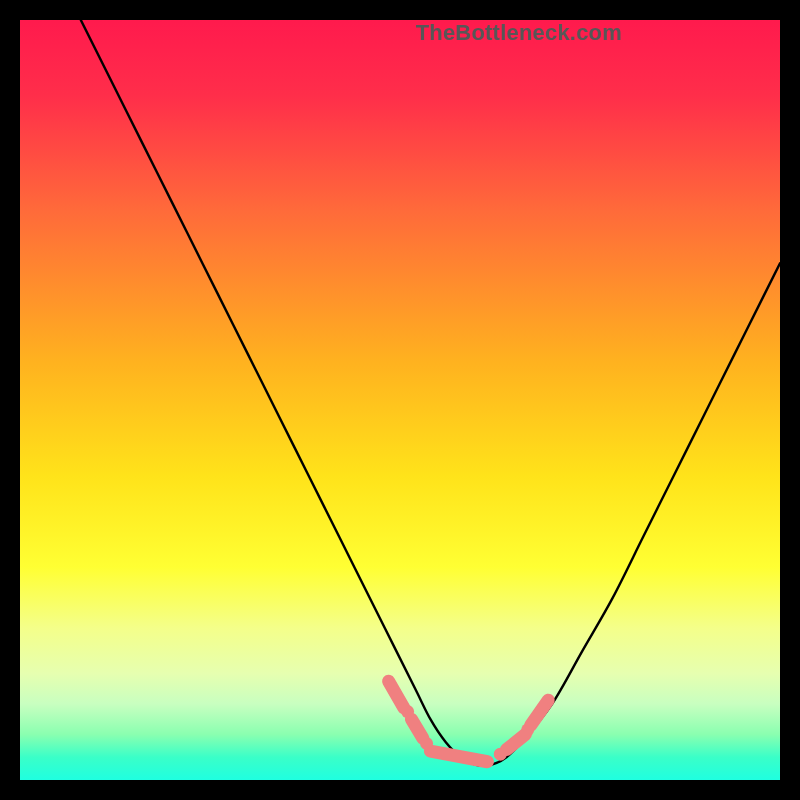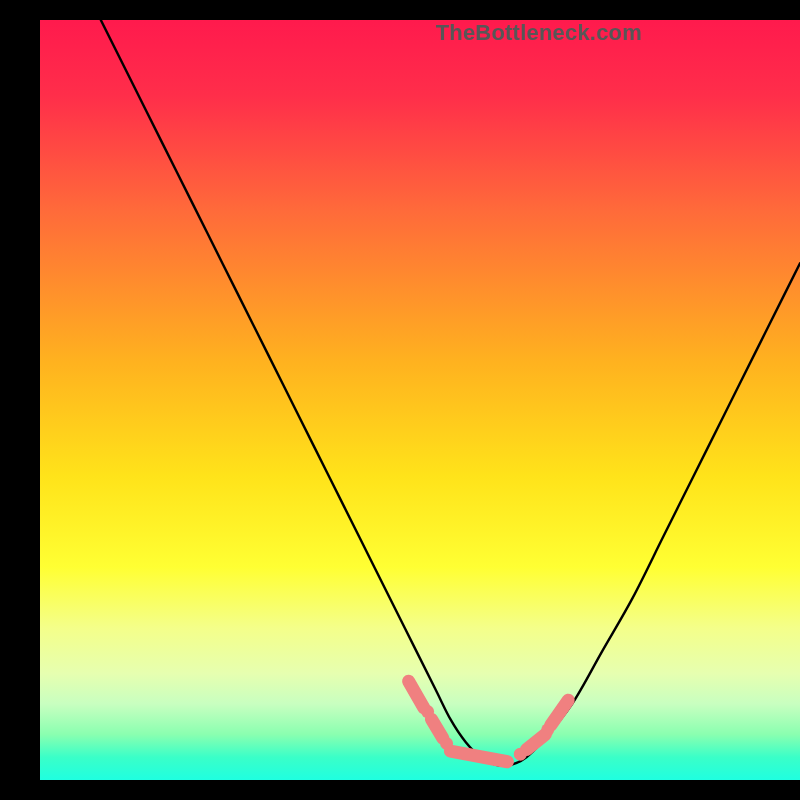--- a/index.html
+++ b/index.html
@@ -11,21 +11,20 @@
     overflow: hidden;
     font-family: Arial, Helvetica, sans-serif;
   }
   .frame {
     position: absolute;
     left: 20px;
     top: 20px;
     width: 608px;
     height: 760px;
     background: #000000;
-    margin-left: 20px;
   }
   .plot-area {
     position: absolute;
     left: 0;
     top: 0;
     width: 760px;
     height: 760px;
   }
   .watermark {
     position: absolute;

